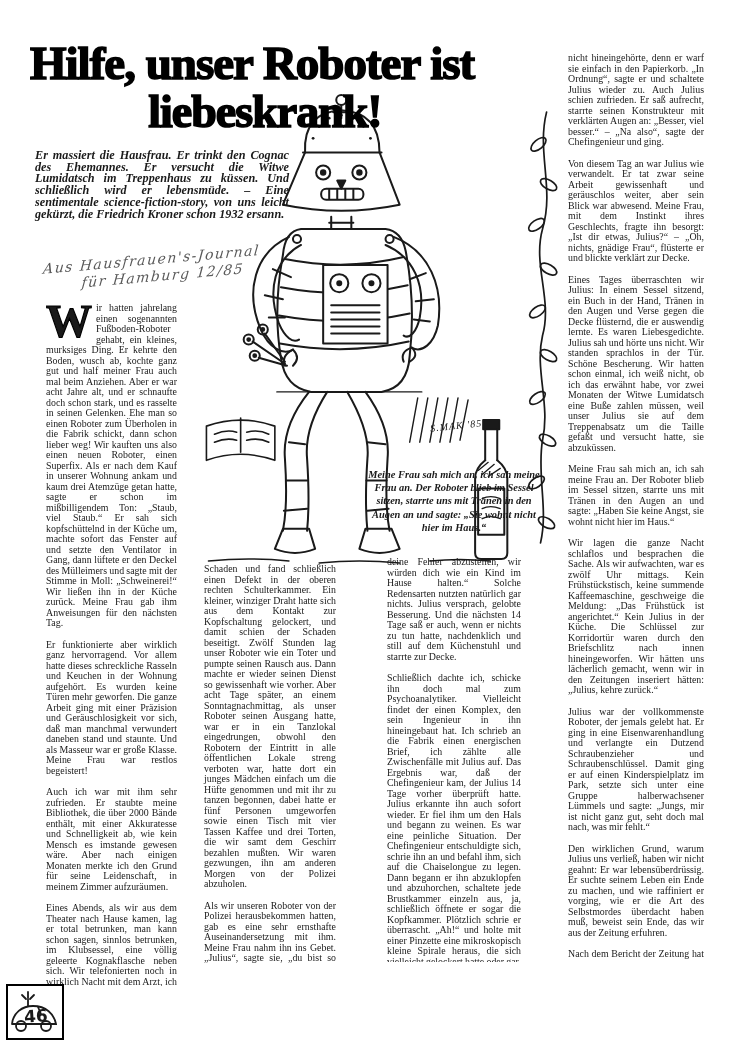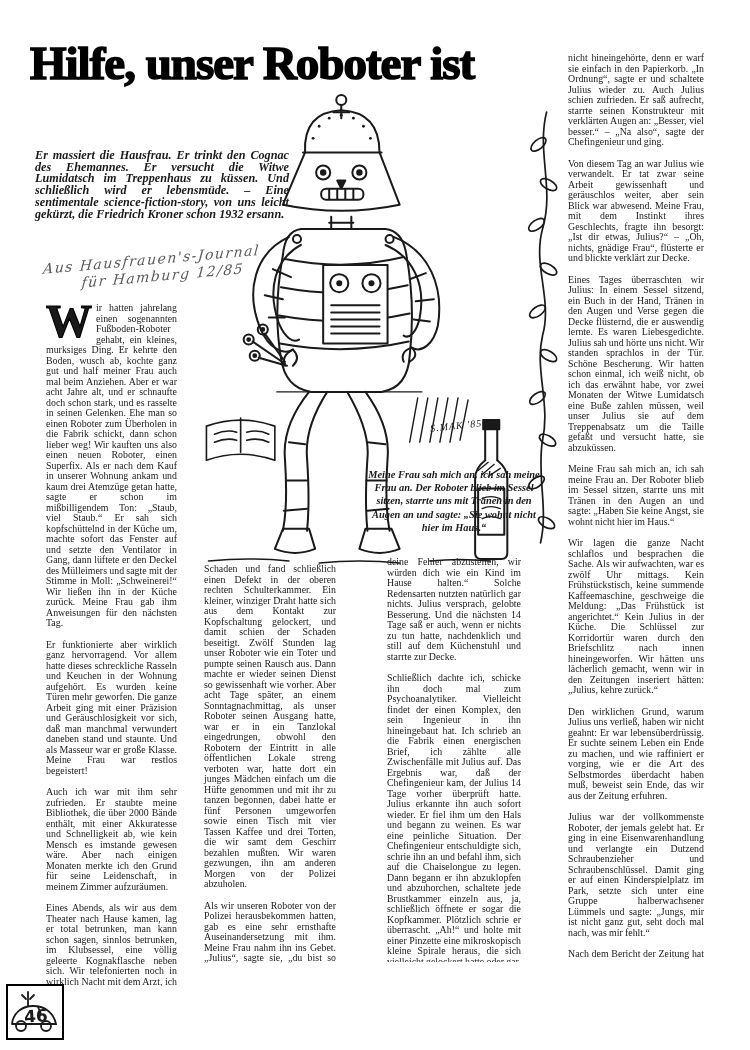--- a/index.html
+++ b/index.html
@@ -167,20 +167,21 @@
           <ellipse cx="356" cy="432" rx="9" ry="4.5" transform="rotate(30 356 432)"></ellipse>
         </g>
 
         <path d="M20 470 Q60 466 100 470 M130 472 Q170 468 210 472 M240 470 Q270 467 300 470" stroke-width="1.5"></path>
       </g>
     </svg>
   </div>
 
   <div class="headline">
     <div class="l1">Hilfe, unser Roboter ist</div>
+    <div class="l2">liebeskrank!</div>
   </div>
 
   <div class="intro">Er massiert die Hausfrau. Er trinkt den Cognac des Ehemannes. Er versucht die Witwe Lumidatsch im Treppenhaus zu küssen. Und schließlich wird er lebensmüde. – Eine sentimentale science-fiction-story, von uns leicht gekürzt, die Friedrich Kroner schon 1932 ersann.</div>
 
   <div class="note">
     <div>Aus Hausfrauen's-Journal</div>
     <div class="n2">für Hamburg 12/85</div>
   </div>
 
   <div class="signature">S.MAK '85</div>
@@ -205,22 +206,22 @@
     <p>deine Fehler abzustellen, wir würden dich wie ein Kind im Hause halten.“ Solche Redensarten nutzten natürlich gar nichts. Julius versprach, gelobte Besserung. Und die nächsten 14 Tage saß er auch, wenn er nichts zu tun hatte, nachdenklich und still auf dem Küchenstuhl und starrte zur Decke.</p>
     <p>Schließlich dachte ich, schicke ihn doch mal zum Psychoanalytiker. Vielleicht findet der einen Komplex, den sein Ingenieur in ihn hineingebaut hat. Ich schrieb an die Fabrik einen energischen Brief, ich zählte alle Zwischenfälle mit Julius auf. Das Ergebnis war, daß der Chefingenieur kam, der Julius 14 Tage vorher überprüft hatte. Julius erkannte ihn auch sofort wieder. Er fiel ihm um den Hals und begann zu weinen. Es war eine peinliche Situation. Der Chefingenieur entschuldigte sich, schrie ihn an und befahl ihm, sich auf die Chaiselongue zu legen. Dann begann er ihn abzuklopfen und abzuhorchen, schaltete jede Brustkammer einzeln aus, ja, schließlich öffnete er sogar die Kopfkammer. Plötzlich schrie er überrascht. „Ah!“ und holte mit einer Pinzette eine mikroskopisch kleine Spirale heraus, die sich vielleicht gelockert hatte oder gar</p>
   </div>
 
   <div class="col col4">
     <p>nicht hineingehörte, denn er warf sie einfach in den Papierkorb. „In Ordnung“, sagte er und schaltete Julius wieder zu. Auch Julius schien zufrieden. Er saß aufrecht, starrte seinen Konstrukteur mit verklärten Augen an: „Besser, viel besser.“ – „Na also“, sagte der Chefingenieur und ging.</p>
     <p>Von diesem Tag an war Julius wie verwandelt. Er tat zwar seine Arbeit gewissenhaft und geräuschlos weiter, aber sein Blick war abwesend. Meine Frau, mit dem Instinkt ihres Geschlechts, fragte ihn besorgt: „Ist dir etwas, Julius?“ – „Oh, nichts, gnädige Frau“, flüsterte er und blickte verklärt zur Decke.</p>
     <p>Eines Tages überraschten wir Julius: In einem Sessel sitzend, ein Buch in der Hand, Tränen in den Augen und Verse gegen die Decke flüsternd, die er auswendig lernte. Es waren Liebesgedichte. Julius sah und hörte uns nicht. Wir standen sprachlos in der Tür. Schöne Bescherung. Wir hatten schon einmal, ich weiß nicht, ob ich das erwähnt habe, vor zwei Monaten der Witwe Lumidatsch eine Buße zahlen müssen, weil unser Julius sie auf dem Treppenabsatz um die Taille gefaßt und versucht hatte, sie abzuküssen.</p>
     <p>Meine Frau sah mich an, ich sah meine Frau an. Der Roboter blieb im Sessel sitzen, starrte uns mit Tränen in den Augen an und sagte: „Haben Sie keine Angst, sie wohnt nicht hier im Haus.“</p>
     <p>Wir lagen die ganze Nacht schlaflos und besprachen die Sache. Als wir aufwachten, war es zwölf Uhr mittags. Kein Frühstückstisch, keine summende Kaffeemaschine, geschweige die Meldung: „Das Frühstück ist angerichtet.“ Kein Julius in der Küche. Die Schlüssel zur Korridortür waren durch den Briefschlitz nach innen hineingeworfen. Wir hätten uns lächerlich gemacht, wenn wir in den Zeitungen inseriert hätten: „Julius, kehre zurück.“</p>
+    <p>Julius war der vollkommenste Roboter, der jemals gelebt hat. Er ging in eine Eisenwarenhandlung und verlangte ein Dutzend Schraubenzieher und Schraubenschlüssel. Damit ging er auf einen Kinderspielplatz im Park, setzte sich unter eine Gruppe halberwachsener Lümmels und sagte: „Jungs, mir ist nicht ganz gut, seht doch mal nach, was mir fehlt.“</p>
     <p>Den wirklichen Grund, warum Julius uns verließ, haben wir nicht geahnt: Er war lebensüberdrüssig. Er suchte seinem Leben ein Ende zu machen, und wie raffiniert er vorging, wie er die Art des Selbstmordes überdacht haben muß, beweist sein Ende, das wir aus der Zeitung erfuhren.</p>
-    <p>Julius war der vollkommenste Roboter, der jemals gelebt hat. Er ging in eine Eisenwarenhandlung und verlangte ein Dutzend Schraubenzieher und Schraubenschlüssel. Damit ging er auf einen Kinderspielplatz im Park, setzte sich unter eine Gruppe halberwachsener Lümmels und sagte: „Jungs, mir ist nicht ganz gut, seht doch mal nach, was mir fehlt.“</p>
     <p>Nach dem Bericht der Zeitung hat es keine Stunde gedauert, bis nicht eine Schraube mehr an unserem Julius in ihrem Gewinde saß.</p>
   </div>
 
   <div class="stamp">
     <svg width="53" height="51" viewBox="0 0 53 51">
       <g stroke="#1a1a1a" stroke-width="1.8" fill="none" stroke-linecap="round">
         <path d="M4 38 C5 27 14 20 25 20 C38 20 46 28 48 38 L4 38"></path>
         <circle cx="13" cy="40" r="5"></circle>
           <circle cx="38" cy="40" r="5"></circle>
         <path d="M20 20 L20 13 M14 9 L18 13 M20 6 L20 12 M26 9 L22 13"></path>

